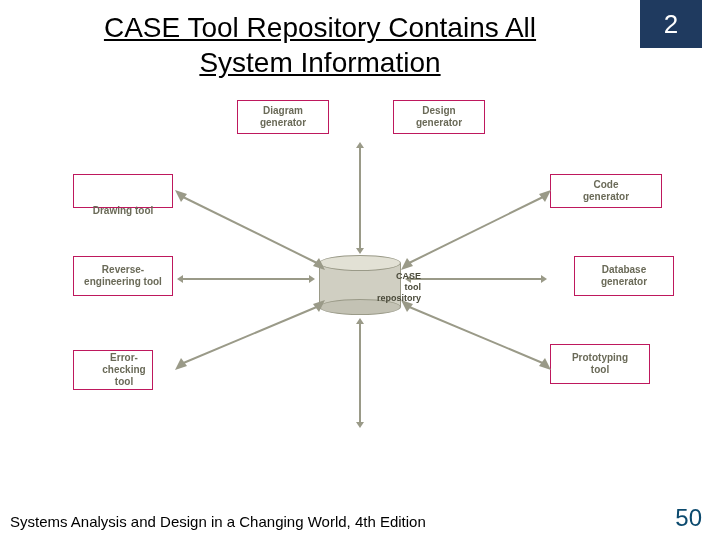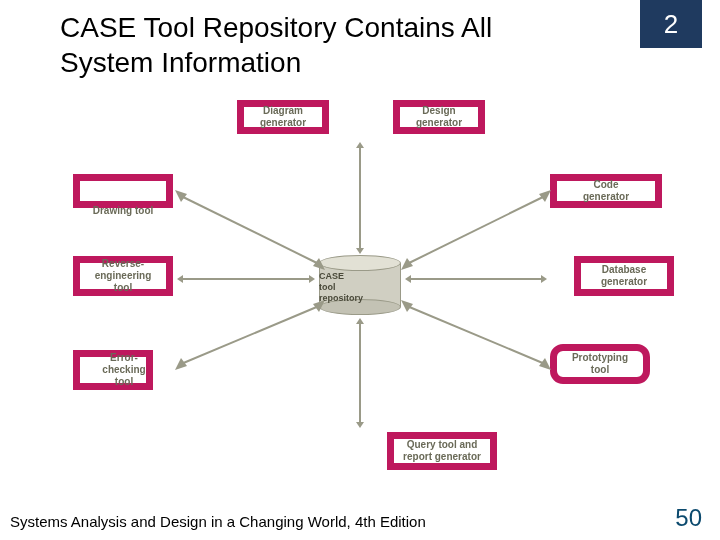--- a/index.html
+++ b/index.html
@@ -25,33 +25,34 @@
     justify-content: center;
   }
   .title {
     position: absolute;
     top: 10px;
     left: 60px;
     width: 520px;
     color: #000;
     font-size: 28px;
     font-weight: 400;
-    text-align: left;
+    text-align: center;
     line-height: 1.25;
+    text-decoration: underline;
   }
   .diagram {
     position: absolute;
     top: 100px;
     left: 35px;
     width: 650px;
     height: 380px;
   }
   .node {
     position: absolute;
-    border: 7px solid #be185d;
+    border: 1px solid #be185d;
     background: #fff;
     color: #6a6a58;
     font-size: 10px;
     font-weight: bold;
     text-align: center;
     display: flex;
     align-items: center;
     justify-content: center;
     padding: 4px 6px;
     line-height: 1.2;
@@ -95,21 +96,21 @@
     border-radius: 50%;
   }
   .repo .label {
     position: absolute;
     top: 16px;
     left: 0;
     width: 102px;
     color: #4a4a3a;
     font-size: 9px;
     font-weight: bold;
-    text-align: left;
+    text-align: right;
     line-height: 1.2;
     z-index: 3;
   }
   .arrow {
     position: absolute;
     background: #9a9a88;
   }
   .arrow.h { height: 2px; }
   .arrow.v { width: 2px; }
   .arrow .head {
@@ -168,29 +169,25 @@
   </div>
 
   <div class="node" style="left:515px; top:74px; width:112px; height:34px;">
     <span style="white-space:pre-line;">Code
 generator</span>
   </div>
   <div class="node" style="left:515px; top:156px; width:100px; height:40px;margin-left:24px;">
     <span style="white-space:pre-line;">Database
 generator</span>
   </div>
-  <div class="node" style="left:515px; top:244px; width:100px; height:40px;border-radius:13px;">
+  <div class="node" style="left:515px; top:244px; width:100px; height:40px;">
     <span style="white-space:pre-line;">Prototyping
 tool</span>
   </div>
 
-  <div class="node" style="left:352px; top:332px; width:110px; height:38px;">
-    <span style="white-space:pre-line;">Query tool and
-report generator</span>
-  </div>
 
   <div class="repo">
     <div class="cyl-body"></div>
     <div class="cyl-bot"></div>
     <div class="cyl-top"></div>
     <div class="label" style="white-space:pre-line;">CASE
 tool
 repository</div>
   </div>
 

